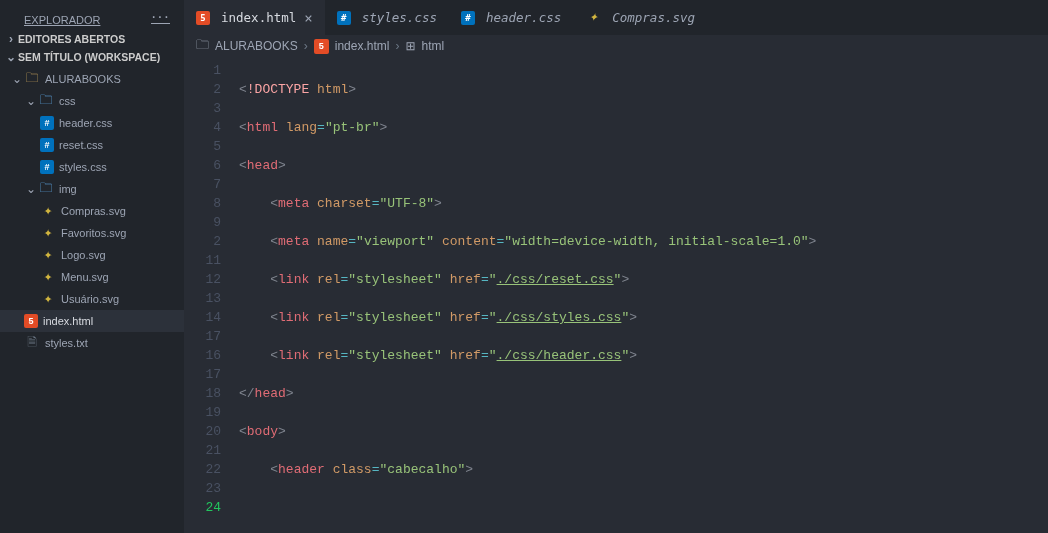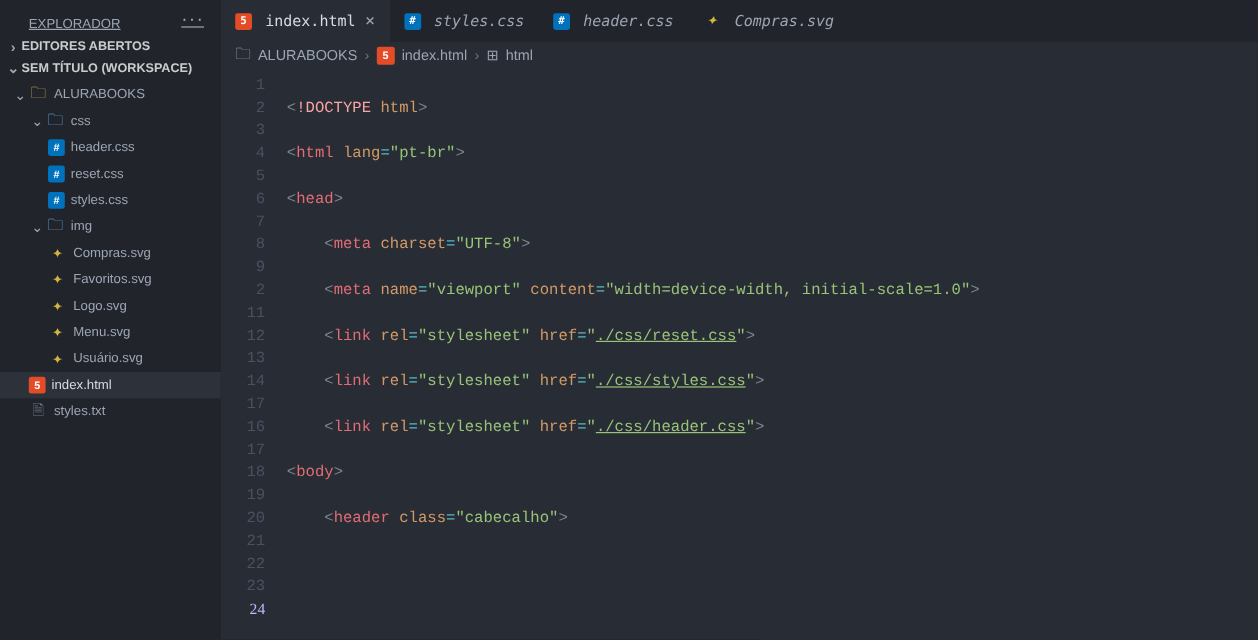--- a/index.html
+++ b/index.html
@@ -143,21 +143,21 @@
       padding-top: 4px;
     }
     .gutter {
       width: 55px;
       text-align: right;
       color: #495162;
       padding-right: 18px;
       user-select: none;
     }
     .gutter .ln { height: 19px; }
-    .gutter .ln.cur { color: #c4b5fd; font-family: Liberation Serif, serif; }
+    .gutter .ln.cur { color: #22c55e; }
     .code {
       flex: 1;
       white-space: pre;
       color: #abb2bf;
     }
     .code-line { height: 19px; }
     .t-brk { color: #7f848e; }
     .t-tag { color: #e06c75; }
     .t-attr { color: #d19a66; }
     .t-op { color: #56b6c2; }
@@ -305,20 +305,21 @@
     </div>
     <div class="code">
 <div class="code-line"><span class="t-brk">&lt;</span><span class="t-doc">!DOCTYPE</span> <span class="t-attr">html</span><span class="t-brk">&gt;</span></div>
 <div class="code-line"><span class="t-brk">&lt;</span><span class="t-tag">html</span> <span class="t-attr">lang</span><span class="t-op">=</span><span class="t-str">"pt-br"</span><span class="t-brk">&gt;</span></div>
 <div class="code-line"><span class="t-brk">&lt;</span><span class="t-tag">head</span><span class="t-brk">&gt;</span></div>
 <div class="code-line">    <span class="t-brk">&lt;</span><span class="t-tag">meta</span> <span class="t-attr">charset</span><span class="t-op">=</span><span class="t-str">"UTF-8"</span><span class="t-brk">&gt;</span></div>
 <div class="code-line">    <span class="t-brk">&lt;</span><span class="t-tag">meta</span> <span class="t-attr">name</span><span class="t-op">=</span><span class="t-str">"viewport"</span> <span class="t-attr">content</span><span class="t-op">=</span><span class="t-str">"width=device-width, initial-scale=1.0"</span><span class="t-brk">&gt;</span></div>
 <div class="code-line">    <span class="t-brk">&lt;</span><span class="t-tag">link</span> <span class="t-attr">rel</span><span class="t-op">=</span><span class="t-str">"stylesheet"</span> <span class="t-attr">href</span><span class="t-op">=</span><span class="t-str">"</span><span class="t-str u">./css/reset.css</span><span class="t-str">"</span><span class="t-brk">&gt;</span></div>
 <div class="code-line">    <span class="t-brk">&lt;</span><span class="t-tag">link</span> <span class="t-attr">rel</span><span class="t-op">=</span><span class="t-str">"stylesheet"</span> <span class="t-attr">href</span><span class="t-op">=</span><span class="t-str">"</span><span class="t-str u">./css/styles.css</span><span class="t-str">"</span><span class="t-brk">&gt;</span></div>
 <div class="code-line">    <span class="t-brk">&lt;</span><span class="t-tag">link</span> <span class="t-attr">rel</span><span class="t-op">=</span><span class="t-str">"stylesheet"</span> <span class="t-attr">href</span><span class="t-op">=</span><span class="t-str">"</span><span class="t-str u">./css/header.css</span><span class="t-str">"</span><span class="t-brk">&gt;</span></div>
+<div class="code-line"><span class="t-brk">&lt;/</span><span class="t-tag">head</span><span class="t-brk">&gt;</span></div>
 <div class="code-line"><span class="t-brk">&lt;</span><span class="t-tag">body</span><span class="t-brk">&gt;</span></div>
 <div class="code-line">    <span class="t-brk">&lt;</span><span class="t-tag">header</span> <span class="t-attr">class</span><span class="t-op">=</span><span class="t-str">"cabecalho"</span><span class="t-brk">&gt;</span></div>
 
 
 
 
 
 
 
 

